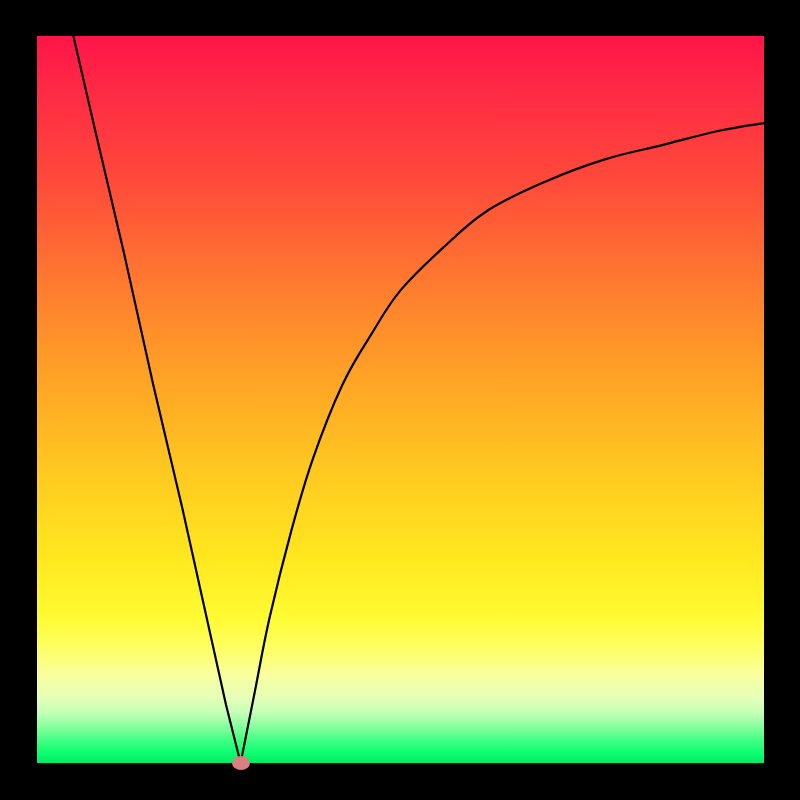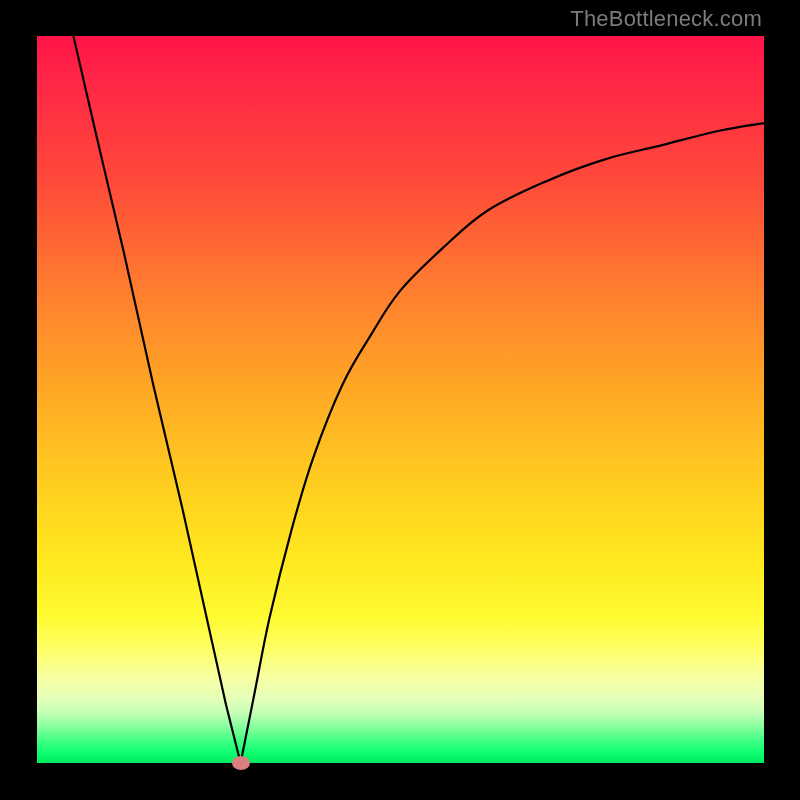--- a/index.html
+++ b/index.html
@@ -74,21 +74,20 @@
     height: 14px;
     border-radius: 50%;
     background: #d97f7f;
     transform: translate(-50%, -50%);
   }
 </style>
 </head>
 <body>
 
 <div class="frame">
-  <div class="watermark">TheBottleneck.com</div>
 
   <div class="plot-area">
     <svg class="curve" viewBox="0 0 727 727" preserveAspectRatio="none">
       <path id="left-branch" d="M36.4 0.0 L58.2 94.5 L87.2 218.1 L116.3 349.0 L145.4 472.6 L174.5 603.4 L189.0 668.8 L203.6 727.0"></path>
       <path id="right-branch" d="M203.6 727.0 C 206.2 713.9, 212.9 680.5, 218.1 654.3 C 223.3 628.1, 226.1 610.4, 232.6 581.6 C 239.2 552.8, 246.6 523.1, 254.4 494.4 C 262.3 465.6, 267.1 447.8, 276.3 421.7 C 285.4 395.5, 294.9 371.2, 305.3 349.0 C 315.8 326.7, 324.0 315.1, 334.4 298.1 C 344.9 281.1, 350.4 270.2, 363.5 254.4 C 376.6 238.7, 391.4 225.2, 407.1 210.8 C 422.8 196.4, 432.4 186.3, 450.7 174.5 C 469.1 162.7, 488.0 154.6, 508.9 145.4 C 529.8 136.2, 546.1 130.1, 567.1 123.6 C 588.0 117.0, 604.3 114.3, 625.2 109.1 C 646.2 103.8, 665.1 98.4, 683.4 94.5 C 701.7 90.6, 719.1 88.5, 727.0 87.2"></path>
     </svg>
     <div class="dot" id="min-dot" style="left: 203.56px; top: 727px; background: rgb(217, 127, 127);"></div>
   </div>
 </div>
 

